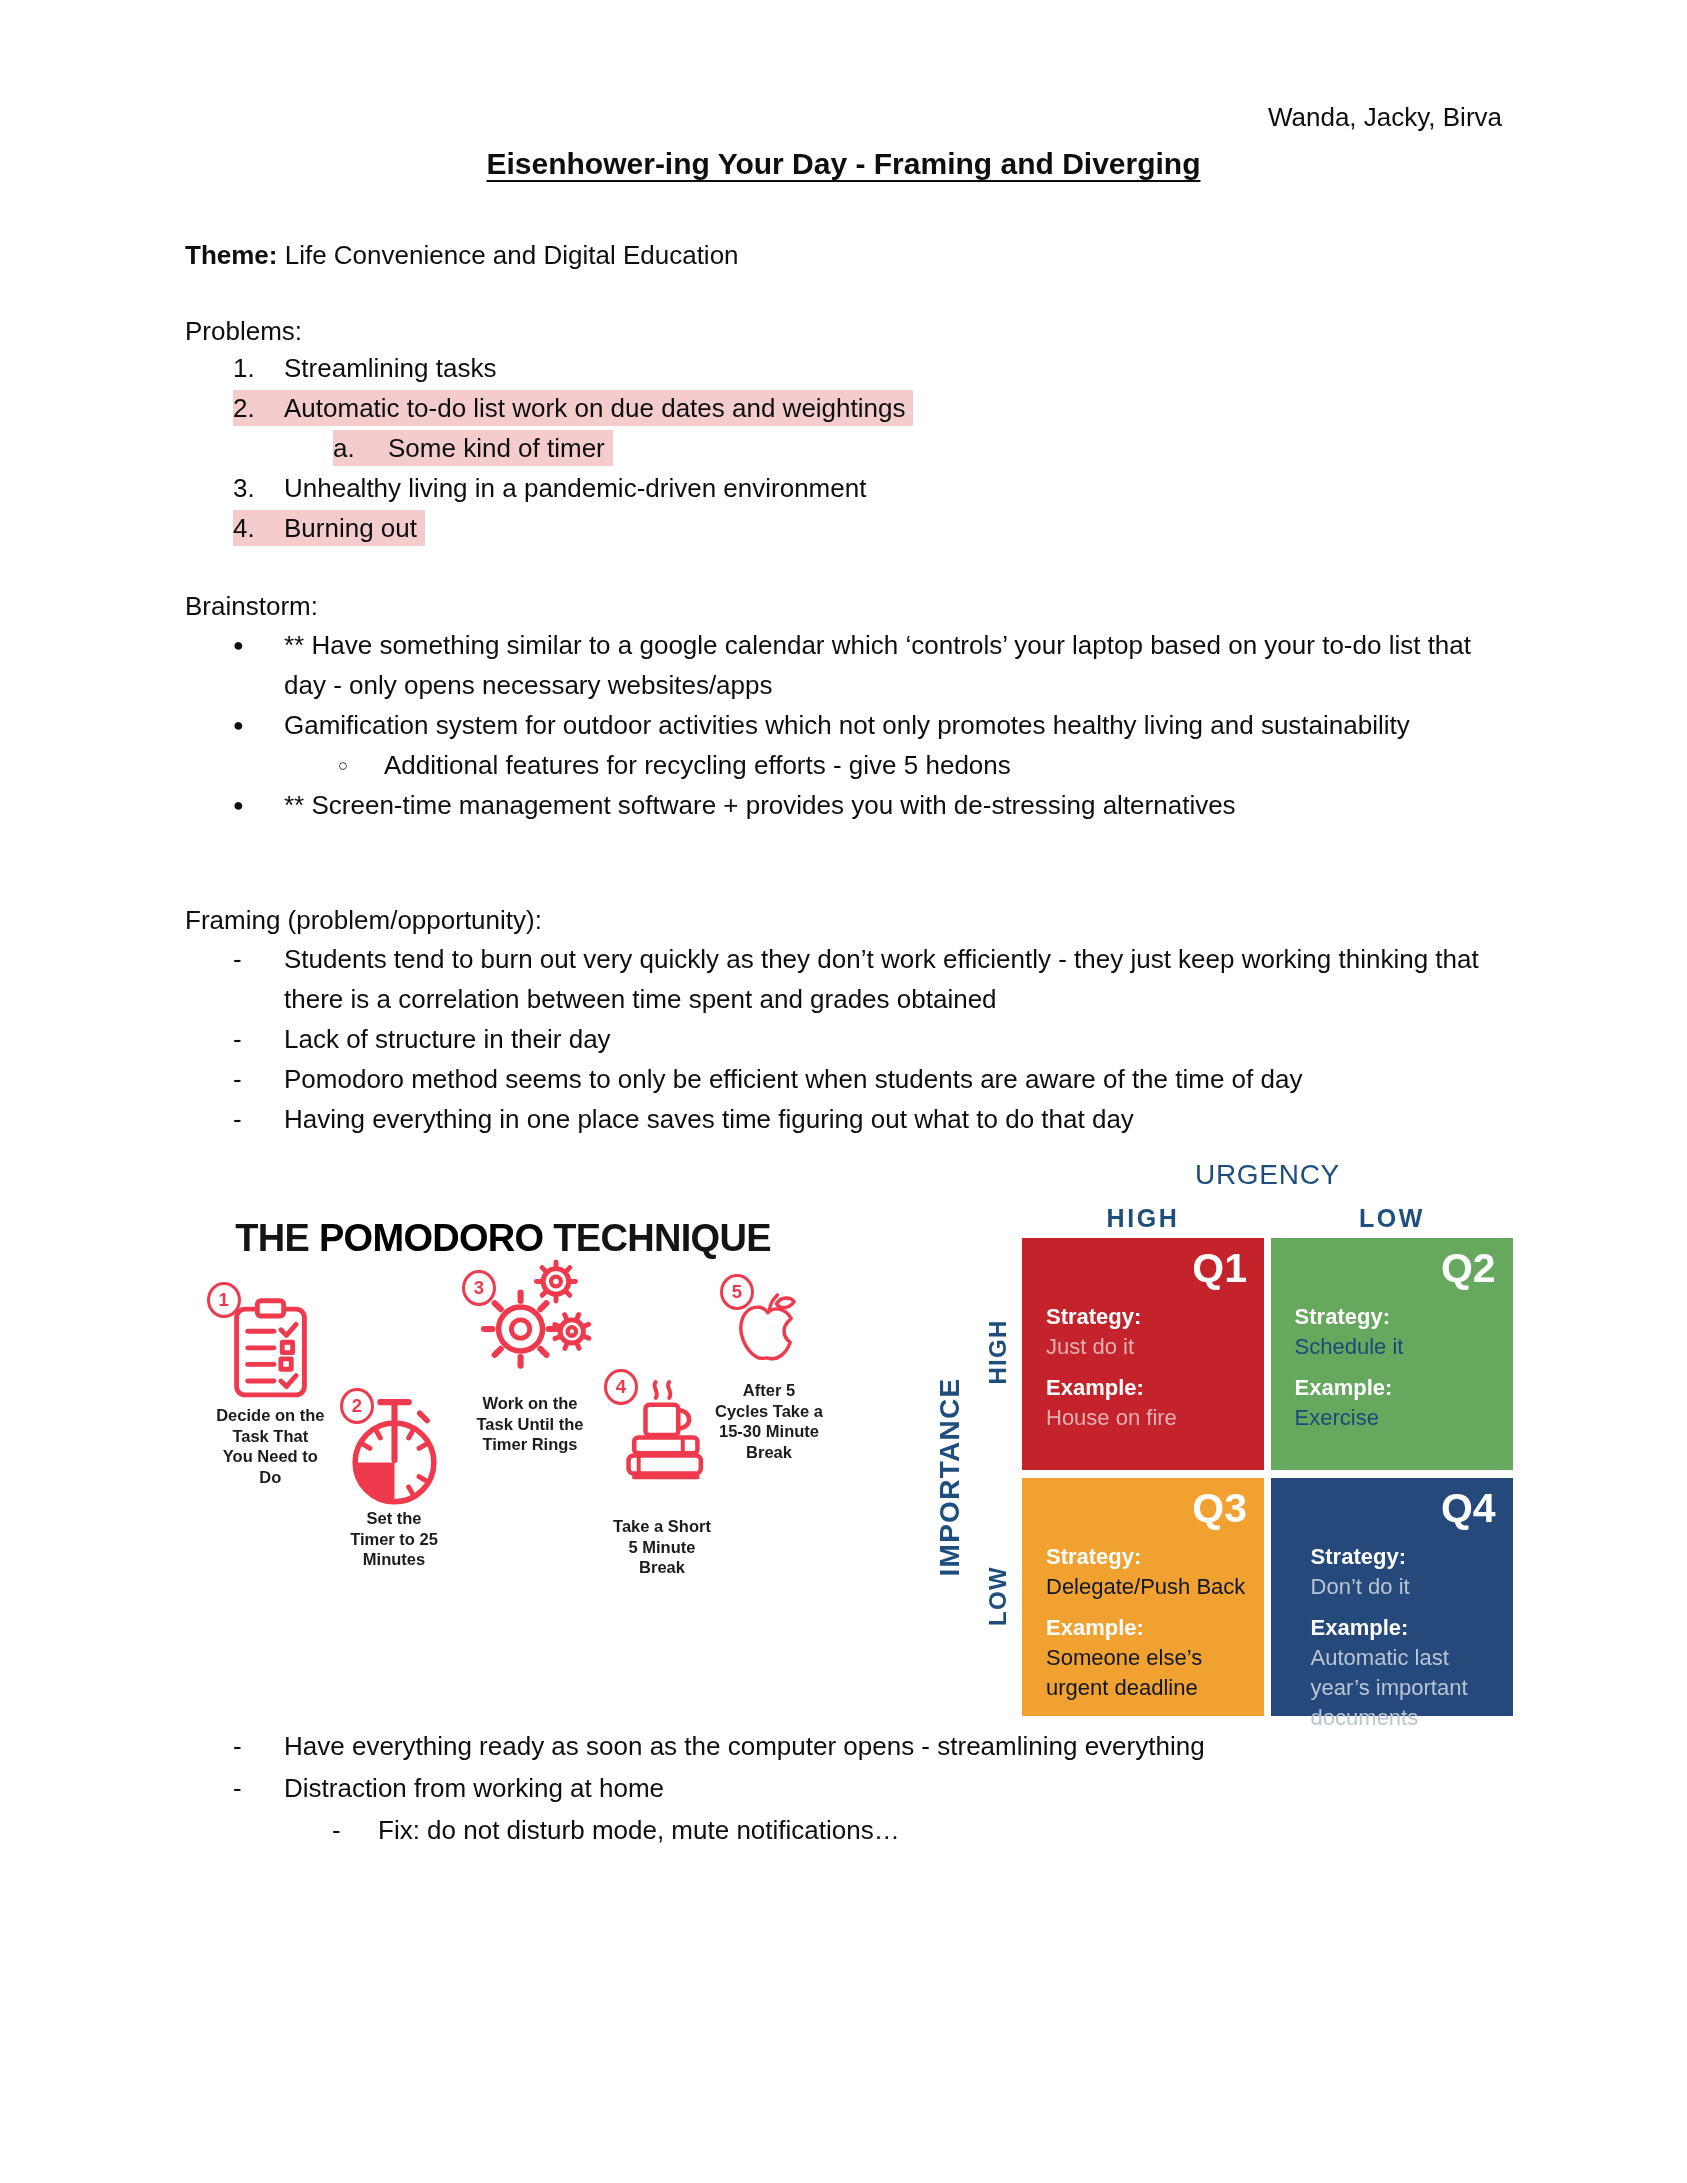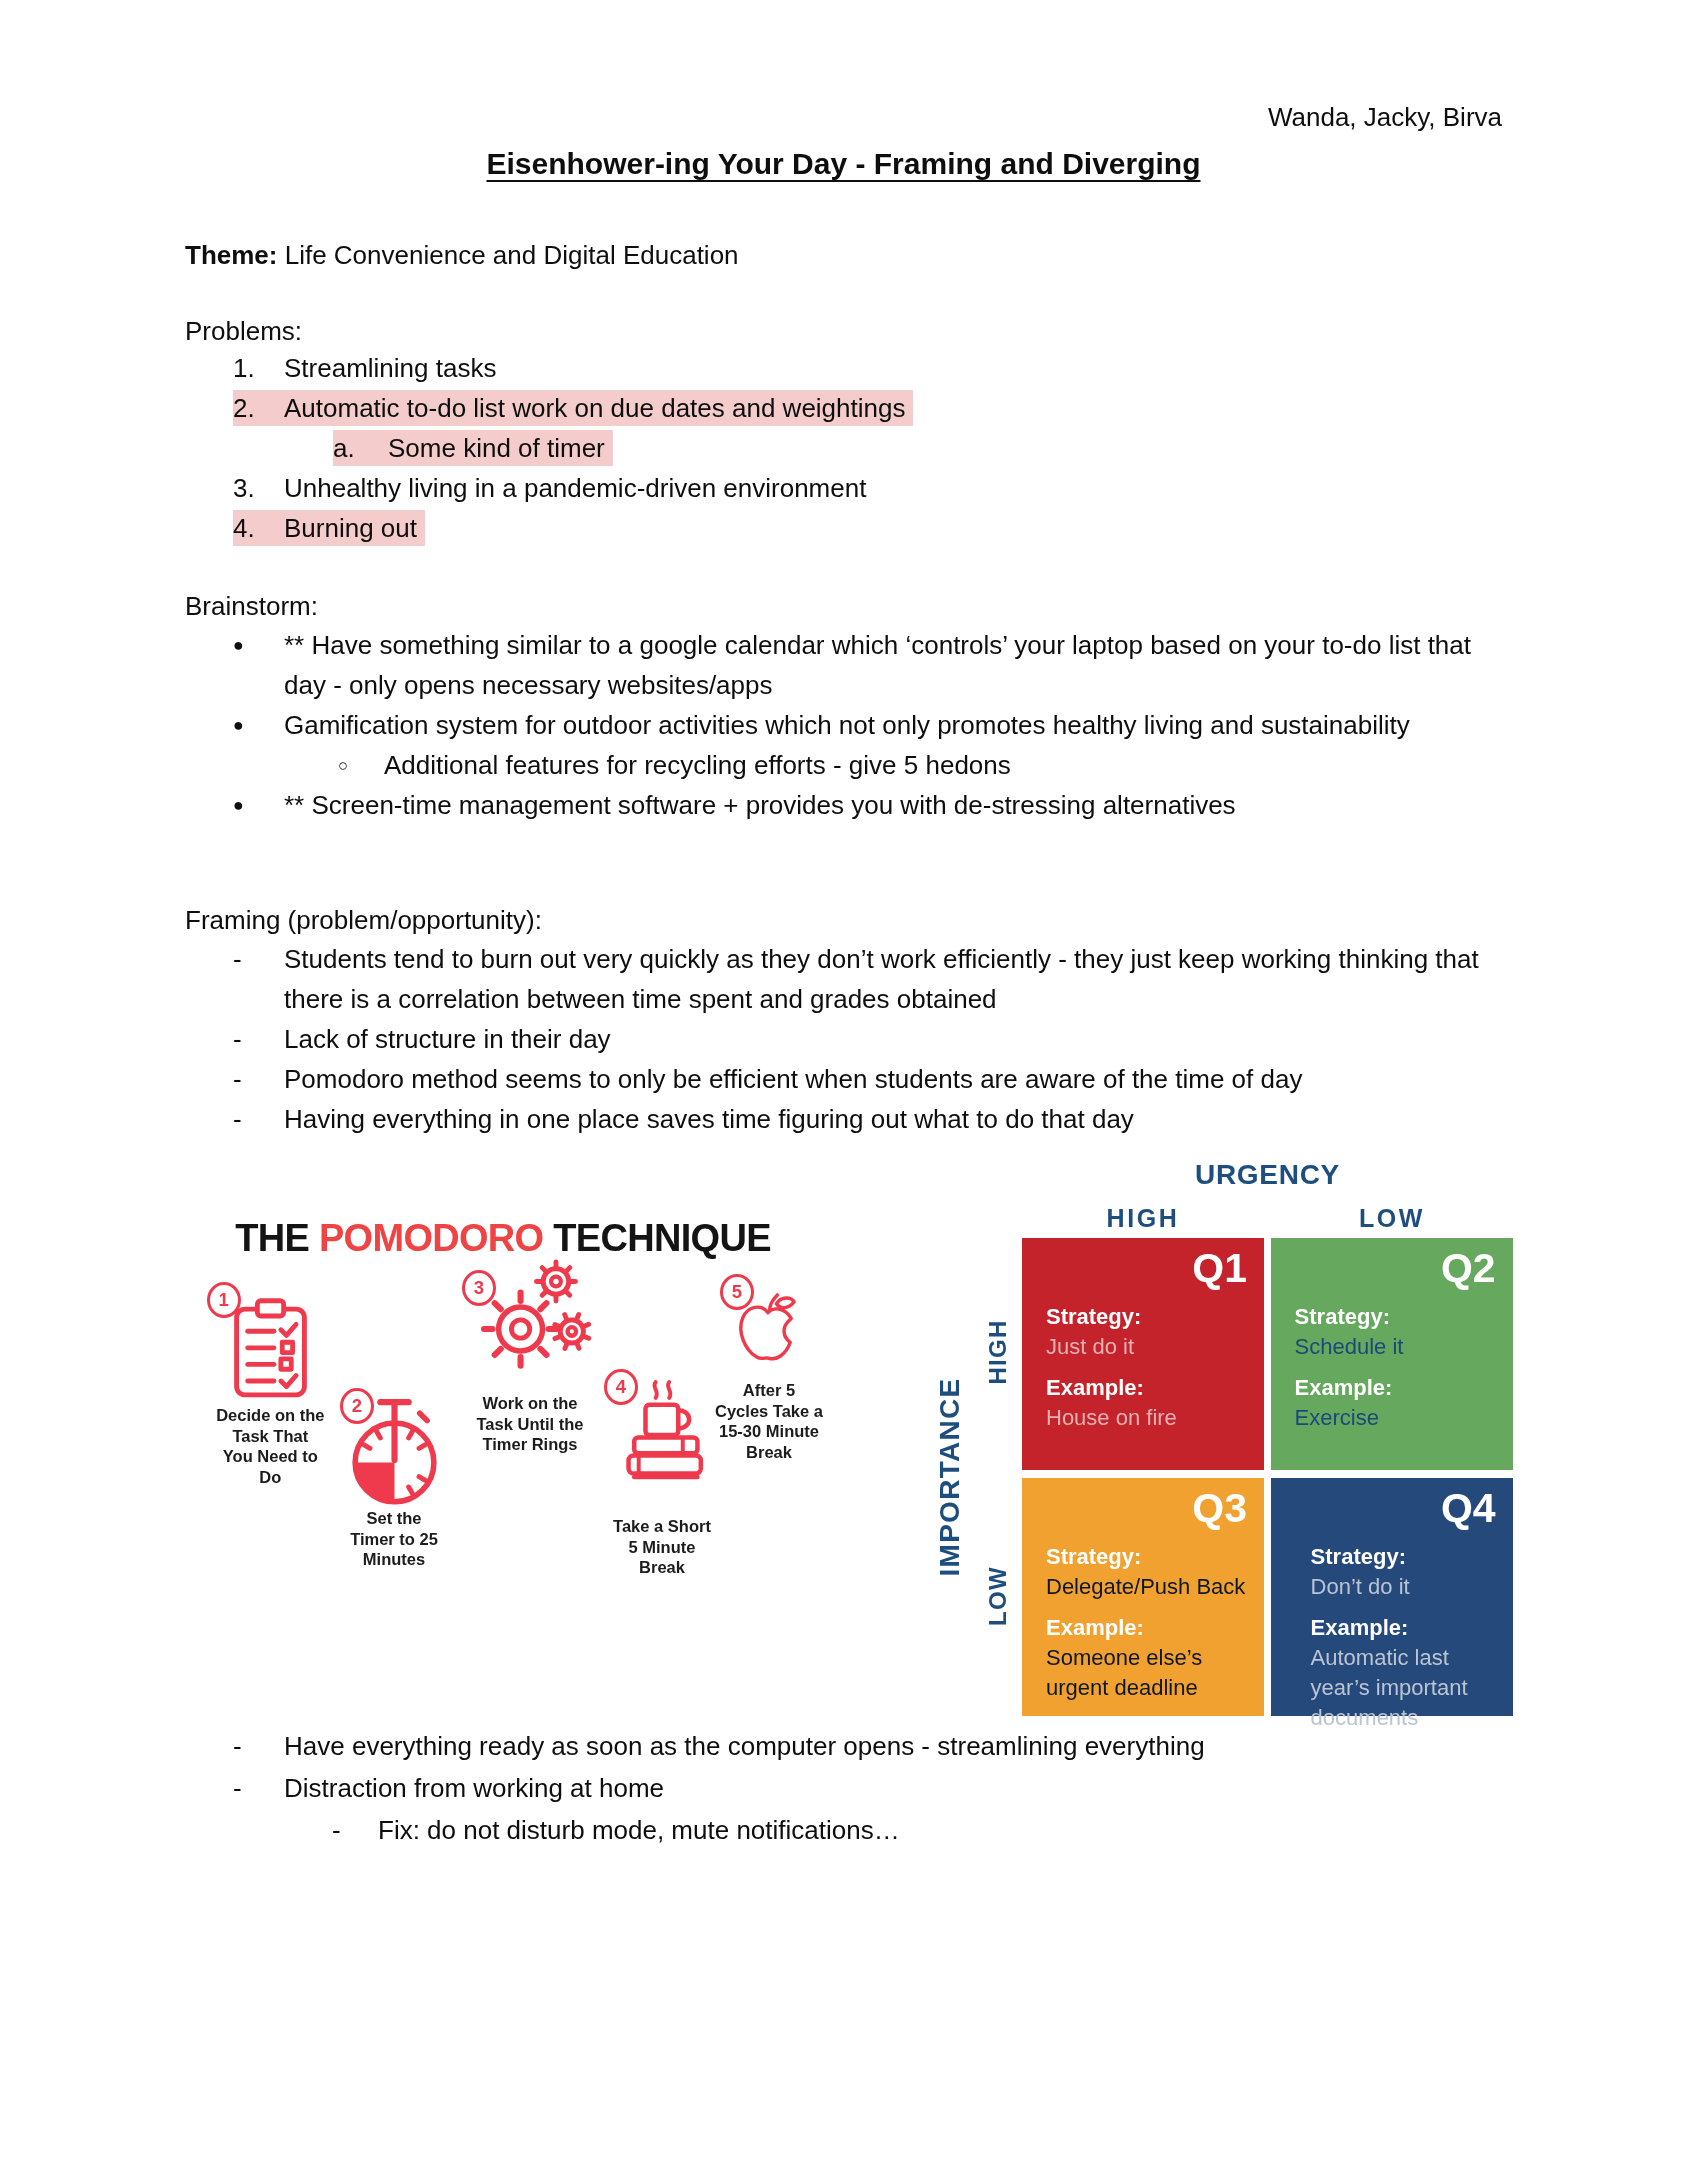--- a/index.html
+++ b/index.html
@@ -36,36 +36,36 @@
   .mk1{width:51px;}
   .mk2a{width:55px;}
   .mk2b{width:46px;}
   .tx1{max-width:1221px;}
   .dot{font-size:18px;}
   .circ{font-size:16.5px;}
 
   
   #pomodoro{left:192px;top:1217px;width:622px;height:404px;}
   .pt{position:absolute;top:0;left:0;width:622px;text-align:center;font-size:38px;font-weight:800;letter-spacing:-0.7px;color:#141414;}
-  .pt .red{color:#ef4444;}
+  .pt .red{color:#000000;}
   .snum{position:absolute;width:28px;height:30px;border:3.3px solid #ee3a4c;border-radius:50%;
         color:#ee3a4c;font-size:18.5px;font-weight:700;display:flex;align-items:center;justify-content:center;background:#fff;}
   .cap{position:absolute;text-align:center;font-weight:700;font-size:16.5px;line-height:20.5px;color:#1c1c1c;}
   .icon{position:absolute;}
   .icon svg{display:block;}
   #s1n{left:14.6px;top:65px;}  #s1i{left:40px;top:81px;}  #s1c{left:5.3px;top:188px;width:146px;}
   #s2n{left:148px;top:171px;} #s2i{left:156px;top:179px;} #s2c{left:129px;top:291px;width:146px;}
   #s3n{left:270px;top:53px;}  #s3i{left:281px;top:40px;}  #s3c{left:265px;top:176px;width:146px;}
   #s4n{left:412px;top:152px;} #s4i{left:423px;top:160px;} #s4c{left:397px;top:299px;width:146px;}
   #s5n{left:528px;top:57px;}  #s5i{left:539px;top:61px;}  #s5c{left:504px;top:163px;width:146px;}
 
   
   #matrix{left:913px;top:1151px;width:635px;height:576px;}
   .urg{position:absolute;left:109px;top:8px;width:491px;text-align:center;
-       font-size:28px;font-weight:700;color:#1e4e7e;letter-spacing:0.7px;}
+       font-size:28px;font-weight:400;color:#1e4e7e;letter-spacing:0.7px;}
   .colhdr{position:absolute;top:53px;width:242px;text-align:center;font-size:25px;font-weight:600;
           color:#1e4e7e;letter-spacing:2.6px;}
   #colhigh{left:109px;} #collow{left:358px;}
   .imp{position:absolute;left:-96px;top:310px;width:265px;text-align:center;transform:rotate(-90deg);
        font-size:28px;font-weight:800;color:#1e4e7e;letter-spacing:1.3px;}
   .rowhdr{position:absolute;width:132px;text-align:center;transform:rotate(-90deg);
           font-size:24px;font-weight:600;color:#1e4e7e;letter-spacing:1.3px;}
   #rowhigh{left:18.5px;top:187px;} #rowlow{left:18.5px;top:431px;}
   .grid{position:absolute;left:109px;top:87px;display:grid;
         grid-template-columns:242px 242px;grid-template-rows:232px 238px;gap:8px 6.6px;}

